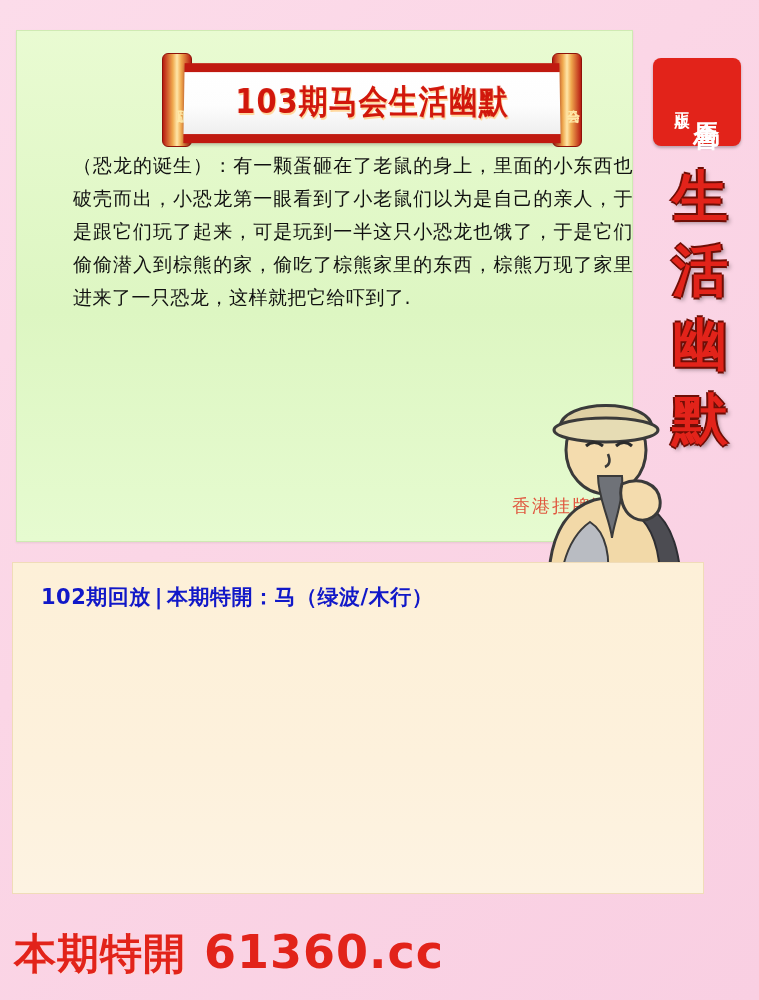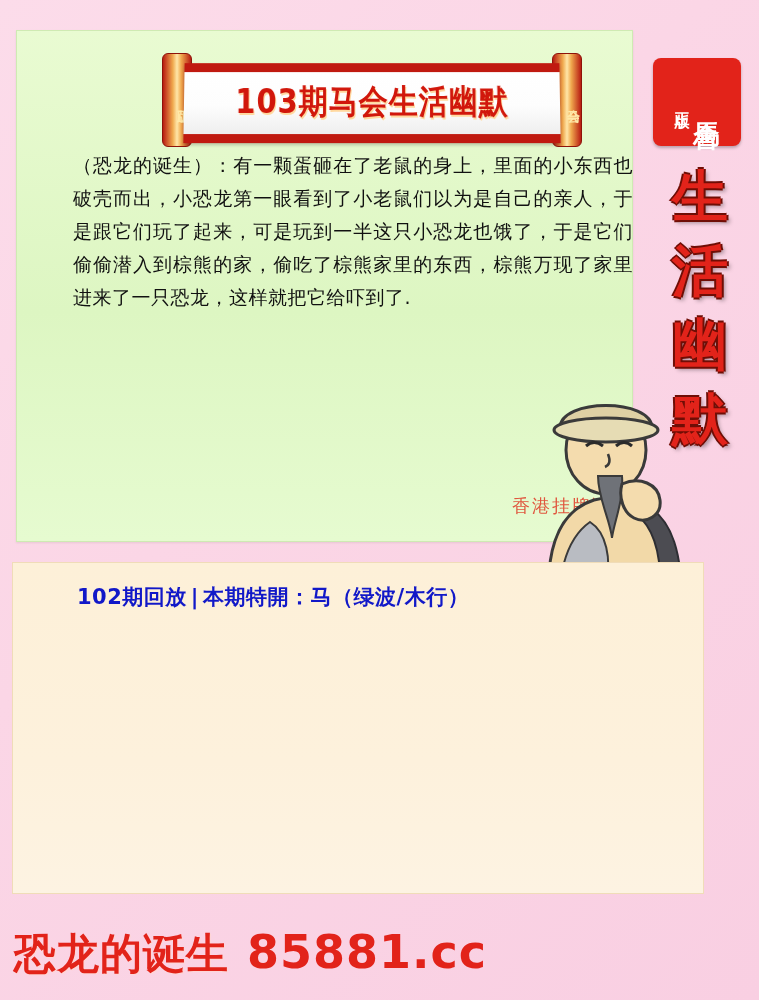--- a/index.html
+++ b/index.html
@@ -196,21 +196,20 @@
   }
   .recap-head {
     position: absolute;
     left: 28px;
     top: 20px;
     font-size: 21px;
     color: #1118c8;
     font-weight: bold;
     letter-spacing: 0.5px;
     white-space: nowrap;
-    margin-left: 36px;
   }
   .recap-head .sep {
     color: #1118c8;
     margin: 0 4px;
   }
   .recap-body {
     position: absolute;
     left: 60px;
     top: 62px;
     width: 500px;
@@ -307,17 +306,17 @@
     <path d="M128 112 C146 104 164 112 166 128 C168 144 152 152 140 146 C130 141 124 126 128 112 Z" fill="#f4dcae" stroke="#3a3a3a" stroke-width="3"></path>
   </svg>
 
   <div class="cream-card">
     <div class="recap-head">
       <span>102期回放</span><span class="sep">|</span><span>本期特開：马（绿波/木行）</span>
     </div>
   </div>
 
   <div class="footer">
-    <span class="f1">恐龙的诞生</span>
-    <span class="f2">85881.cc</span>
+    <span class="f1">本期特開</span>
+    <span class="f2">61360.cc</span>
   </div>
 
 </div>
 
 </body></html>

